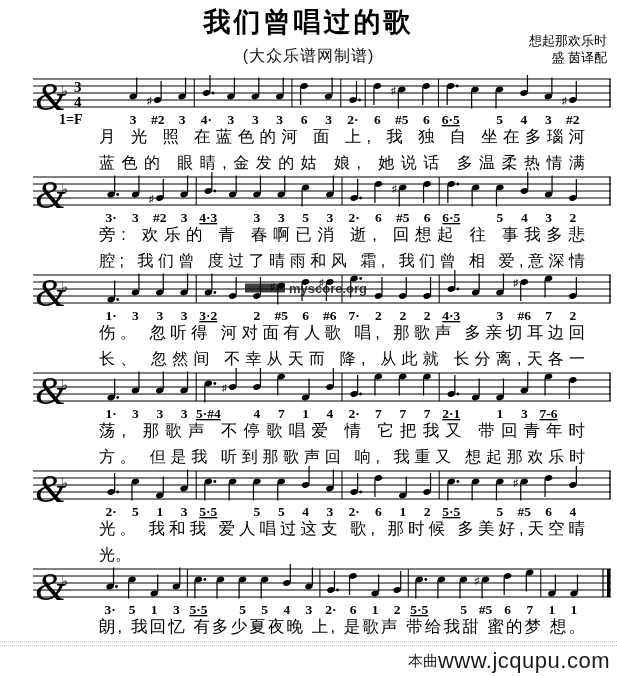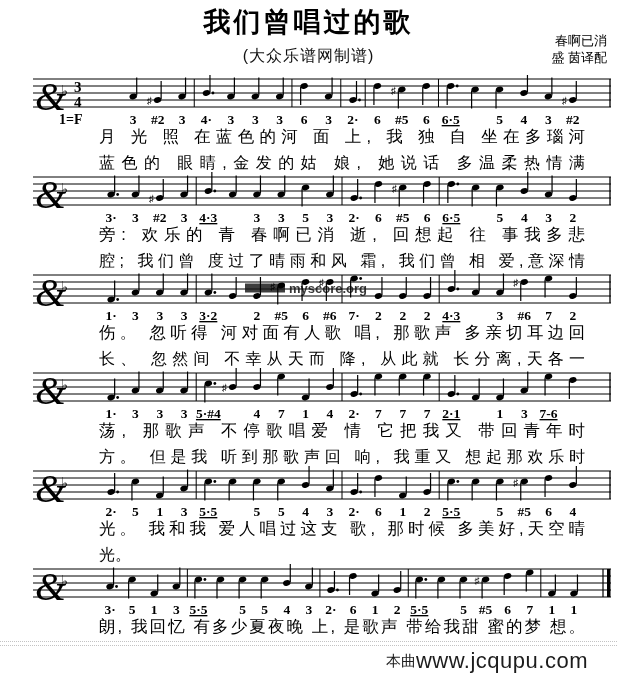--- a/index.html
+++ b/index.html
@@ -20,37 +20,37 @@
   }
   #systems{padding:8px 0 0 33px;}
   .system{margin-bottom:7px;line-height:0;}
   .dotline{
     position:absolute;left:0;width:617px;height:0;
     border-top:1px dotted #c3c3c3;
   }
   .dot1{top:641px;}
   .dot2{top:645px;}
   .footer{
-    position:absolute;right:29px;bottom:3px;
+    position:absolute;right:7px;bottom:3px;
     color:#1c1c1c;white-space:nowrap;
   }
   .footer .pfx{font-size:15px;vertical-align:2px;}
   .footer .url{font-size:22px;letter-spacing:0.5px;}
   svg text{user-select:none;}
 </style>
 </head>
 <body>
 
 <div class="header">
   <div class="title">我们曾唱过的歌</div>
   <div class="subtitle">(大众乐谱网制谱)</div>
 </div>
 
 <div class="credits">
-  <div>春啊已消</div>
+  <div>想起那欢乐时</div>
   <div>盛 茵译配</div>
 </div>
 
 <div id="systems">
     <div class="system"><svg width="582" height="71">
         <line x1="0" y1="4" x2="578" y2="4" stroke="#000000" stroke-width="1"></line>
         <line x1="0" y1="11" x2="578" y2="11" stroke="#000000" stroke-width="1"></line>
         <line x1="0" y1="18" x2="578" y2="18" stroke="#000000" stroke-width="1"></line>
         <line x1="0" y1="25" x2="578" y2="25" stroke="#000000" stroke-width="1"></line>
         <line x1="0" y1="32" x2="578" y2="32" stroke="#000000" stroke-width="1"></line>

